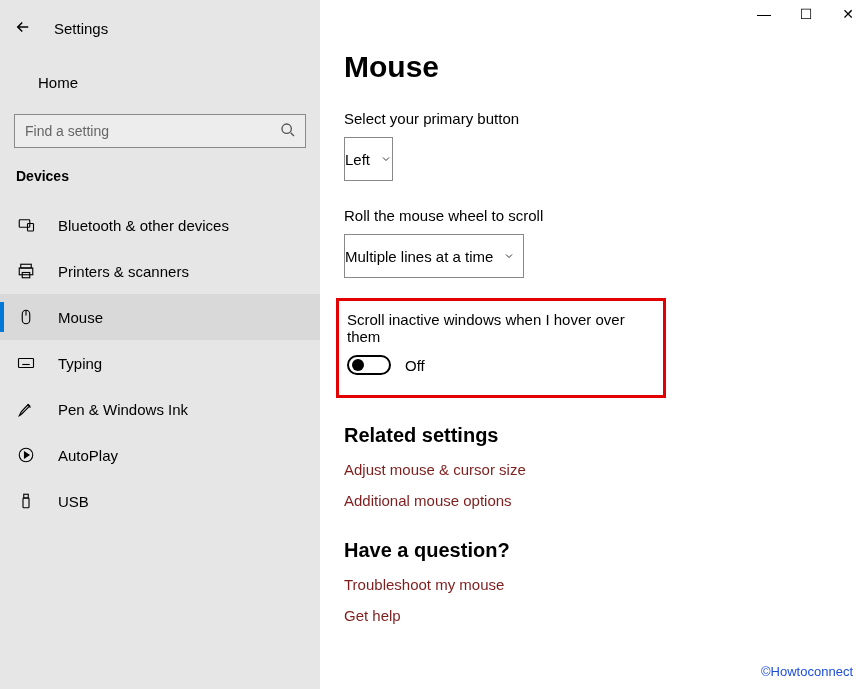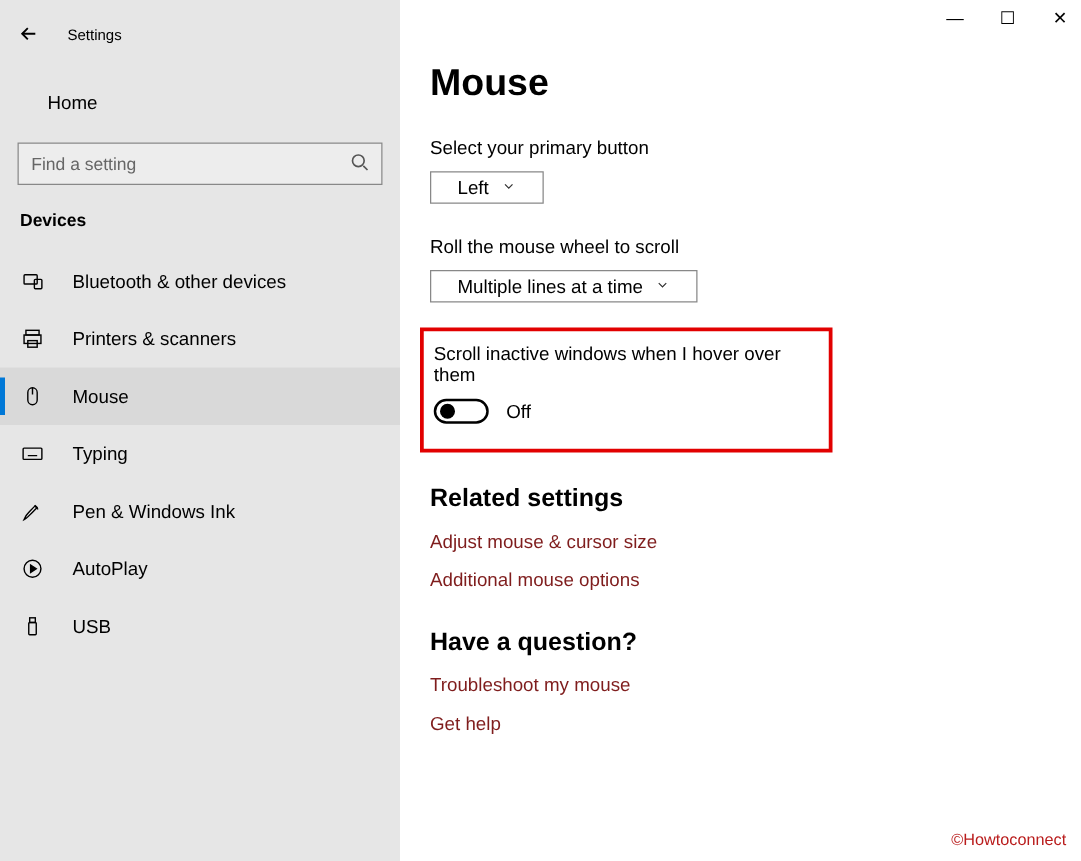--- a/index.html
+++ b/index.html
@@ -3,21 +3,21 @@
 <meta charset="utf-8">
 <style>
   * { box-sizing: border-box; margin: 0; padding: 0; }
   html, body { width: 865px; height: 689px; font-family: "Segoe UI", Arial, sans-serif; font-size: 14px; color: #000; background: #fff; overflow: hidden; }
   .app { display: flex; width: 865px; height: 689px; }
 
   
   .sidebar { width: 320px; height: 100%; background: #e6e6e6; display: flex; flex-direction: column; padding-top: 8px; position: relative; }
   .sb-top { display: flex; align-items: center; height: 40px; padding-left: 14px; }
   .back-icon svg { width: 18px; height: 18px; }
-  .sb-title { margin-left: 22px; font-size: 12px; }
+  .sb-title { margin-left: 22px; font-size: 15px; }
   .home-row { display: flex; align-items: center; height: 40px; padding-left: 16px; margin-top: 14px; cursor: pointer; }
   .home-row .lbl { margin-left: 22px; font-size: 15px; }
   .search-wrap { margin: 12px 14px 0 14px; position: relative; }
   .search-input { width: 100%; height: 34px; border: 1px solid #888; background: #ededed; padding: 0 34px 0 10px; font-size: 14px; color: #7f1d1d; outline: none; }
   .search-input::placeholder { color: #666; }
   .search-icon { position: absolute; right: 10px; top: 8px; color: #555; }
   .section-label { font-weight: 600; font-size: 14px; padding: 20px 0 10px 16px; }
   .nav { display: flex; flex-direction: column; margin-top: 8px; }
   .nav-item { display: flex; align-items: center; height: 46px; padding-left: 16px; cursor: pointer; position: relative; }
   .nav-item .icon { width: 20px; display: flex; justify-content: center; align-items: center; }
@@ -26,38 +26,38 @@
   .nav-item.active { background: #d9d9d9; }
   .nav-item svg { width: 18px; height: 18px; }
 
   
   .main { flex: 1; background: #fff; position: relative; padding: 10px 0 0 0; }
   .win-controls { position: absolute; top: 6px; right: 8px; display: flex; gap: 24px; align-items: center; }
   .win-controls span { display:inline-flex; width:18px; justify-content:center; cursor:pointer; font-size:14px; }
   .content { padding: 40px 30px 0 24px; }
   h1.page-title { font-size: 30px; font-weight: 600; margin-bottom: 26px; }
   .field-label { font-size: 15px; margin-bottom: 10px; }
-  .select { display: inline-flex; align-items: center; border: 1px solid #888; height: 26px; padding: 0 21px; font-size: 15px; cursor: pointer; background:#fff; }
+  .select { display: inline-flex; align-items: center; border: 1px solid #888; height: 44px; padding: 0 0; font-size: 15px; cursor: pointer; background:#fff; }
   .select .chev { margin-left: 10px; }
   .select.wide { min-width: 180px; }
   .block { margin-bottom: 26px; }
   .slider-wrap { width: 280px; position: relative; height: 22px; }
   .slider-track { position: absolute; top: 10px; left: 0; right: 0; height: 2px; background: #666; }
   .slider-thumb { position: absolute; top: 2px; left: 8px; width: 8px; height: 20px; background: #0078d7; border-radius: 4px; }
 
   .highlight-box { border: 3px solid #e20000; padding: 10px 14px 20px 4px; margin: -6px 0 26px -8px; width: 330px; }
   .toggle-row { display: flex; align-items: center; margin-top: 10px; }
   .toggle { width: 44px; height: 20px; border: 2px solid #000; border-radius: 20px; position: relative; cursor: pointer; margin-left:4px; }
   .toggle .knob { position: absolute; left: 3px; top: 2px; width: 12px; height: 12px; background: #000; border-radius: 50%; }
   .toggle-label { margin-left: 14px; font-size: 15px; }
 
   h2.subhead { font-size: 20px; font-weight: 600; margin: 20px 0 14px 0; }
   .link { color: #7f1d1d; font-size: 15px; cursor: pointer; margin-bottom: 14px; display: block; }
 
-  .watermark { position: absolute; right: 12px; bottom: 10px; font-size: 13px; color: #b91c1c; }
+  .watermark { position: absolute; right: 12px; bottom: 10px; font-size: 13px; color: #1d4ed8; }
 </style>
 </head>
 <body>
 
 <div class="app">
 
   <div class="sidebar">
     <div class="sb-top">
       <span class="back-icon">
         <svg viewBox="0 0 24 24" fill="none" stroke="#000" stroke-width="2">

